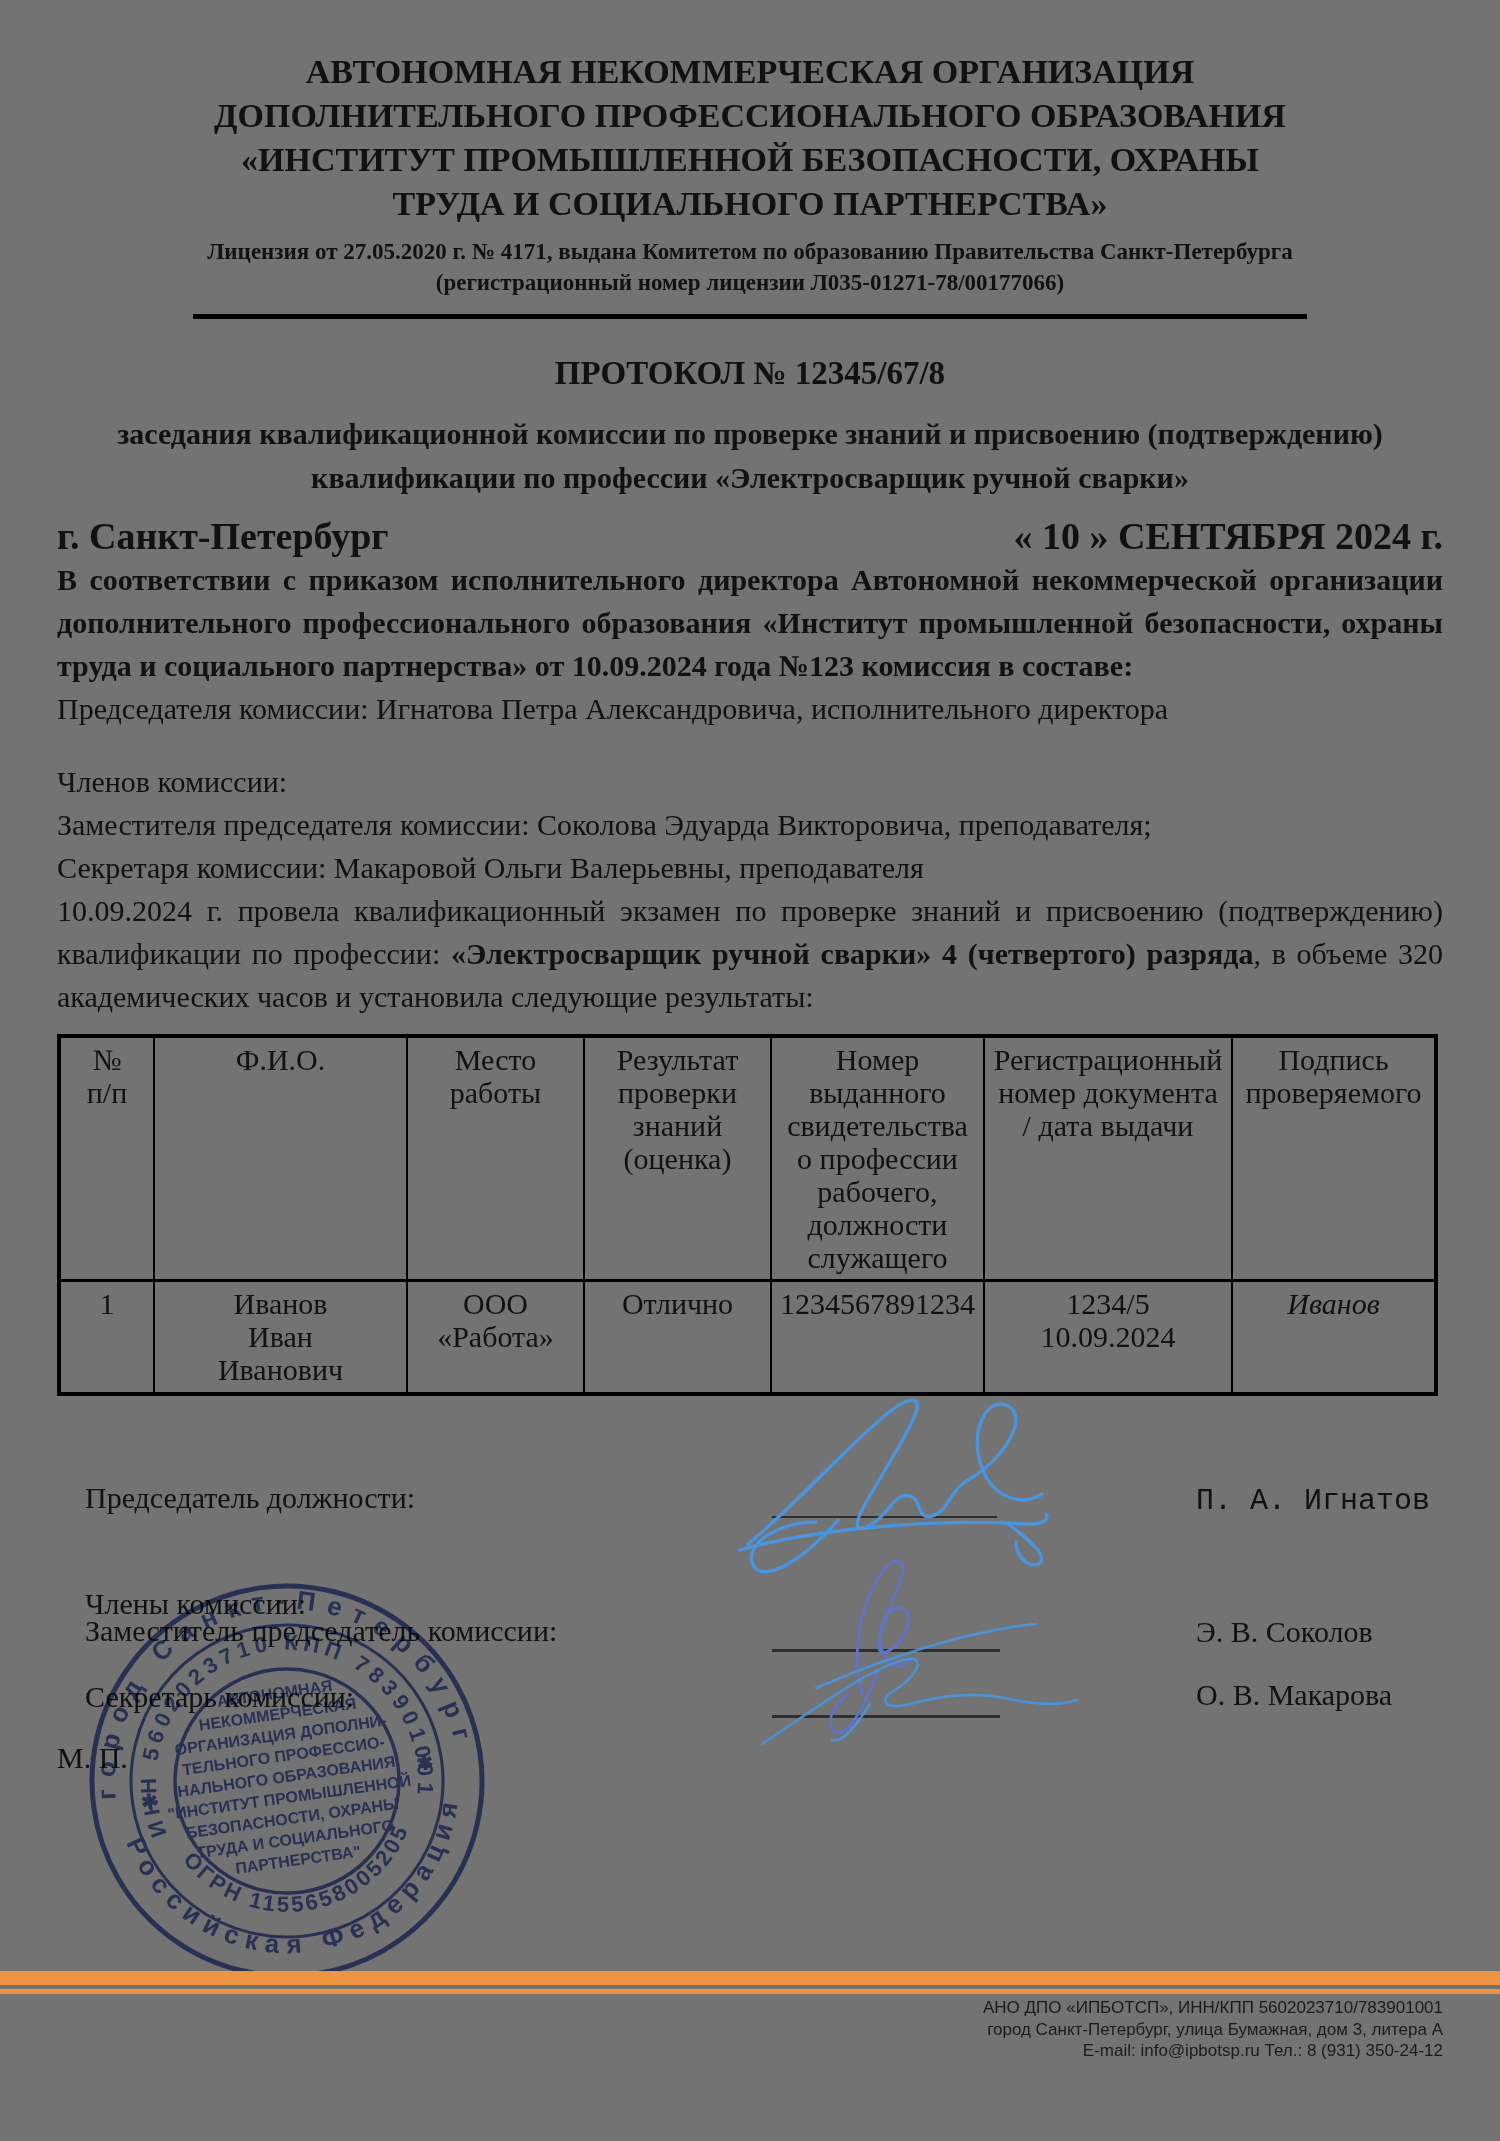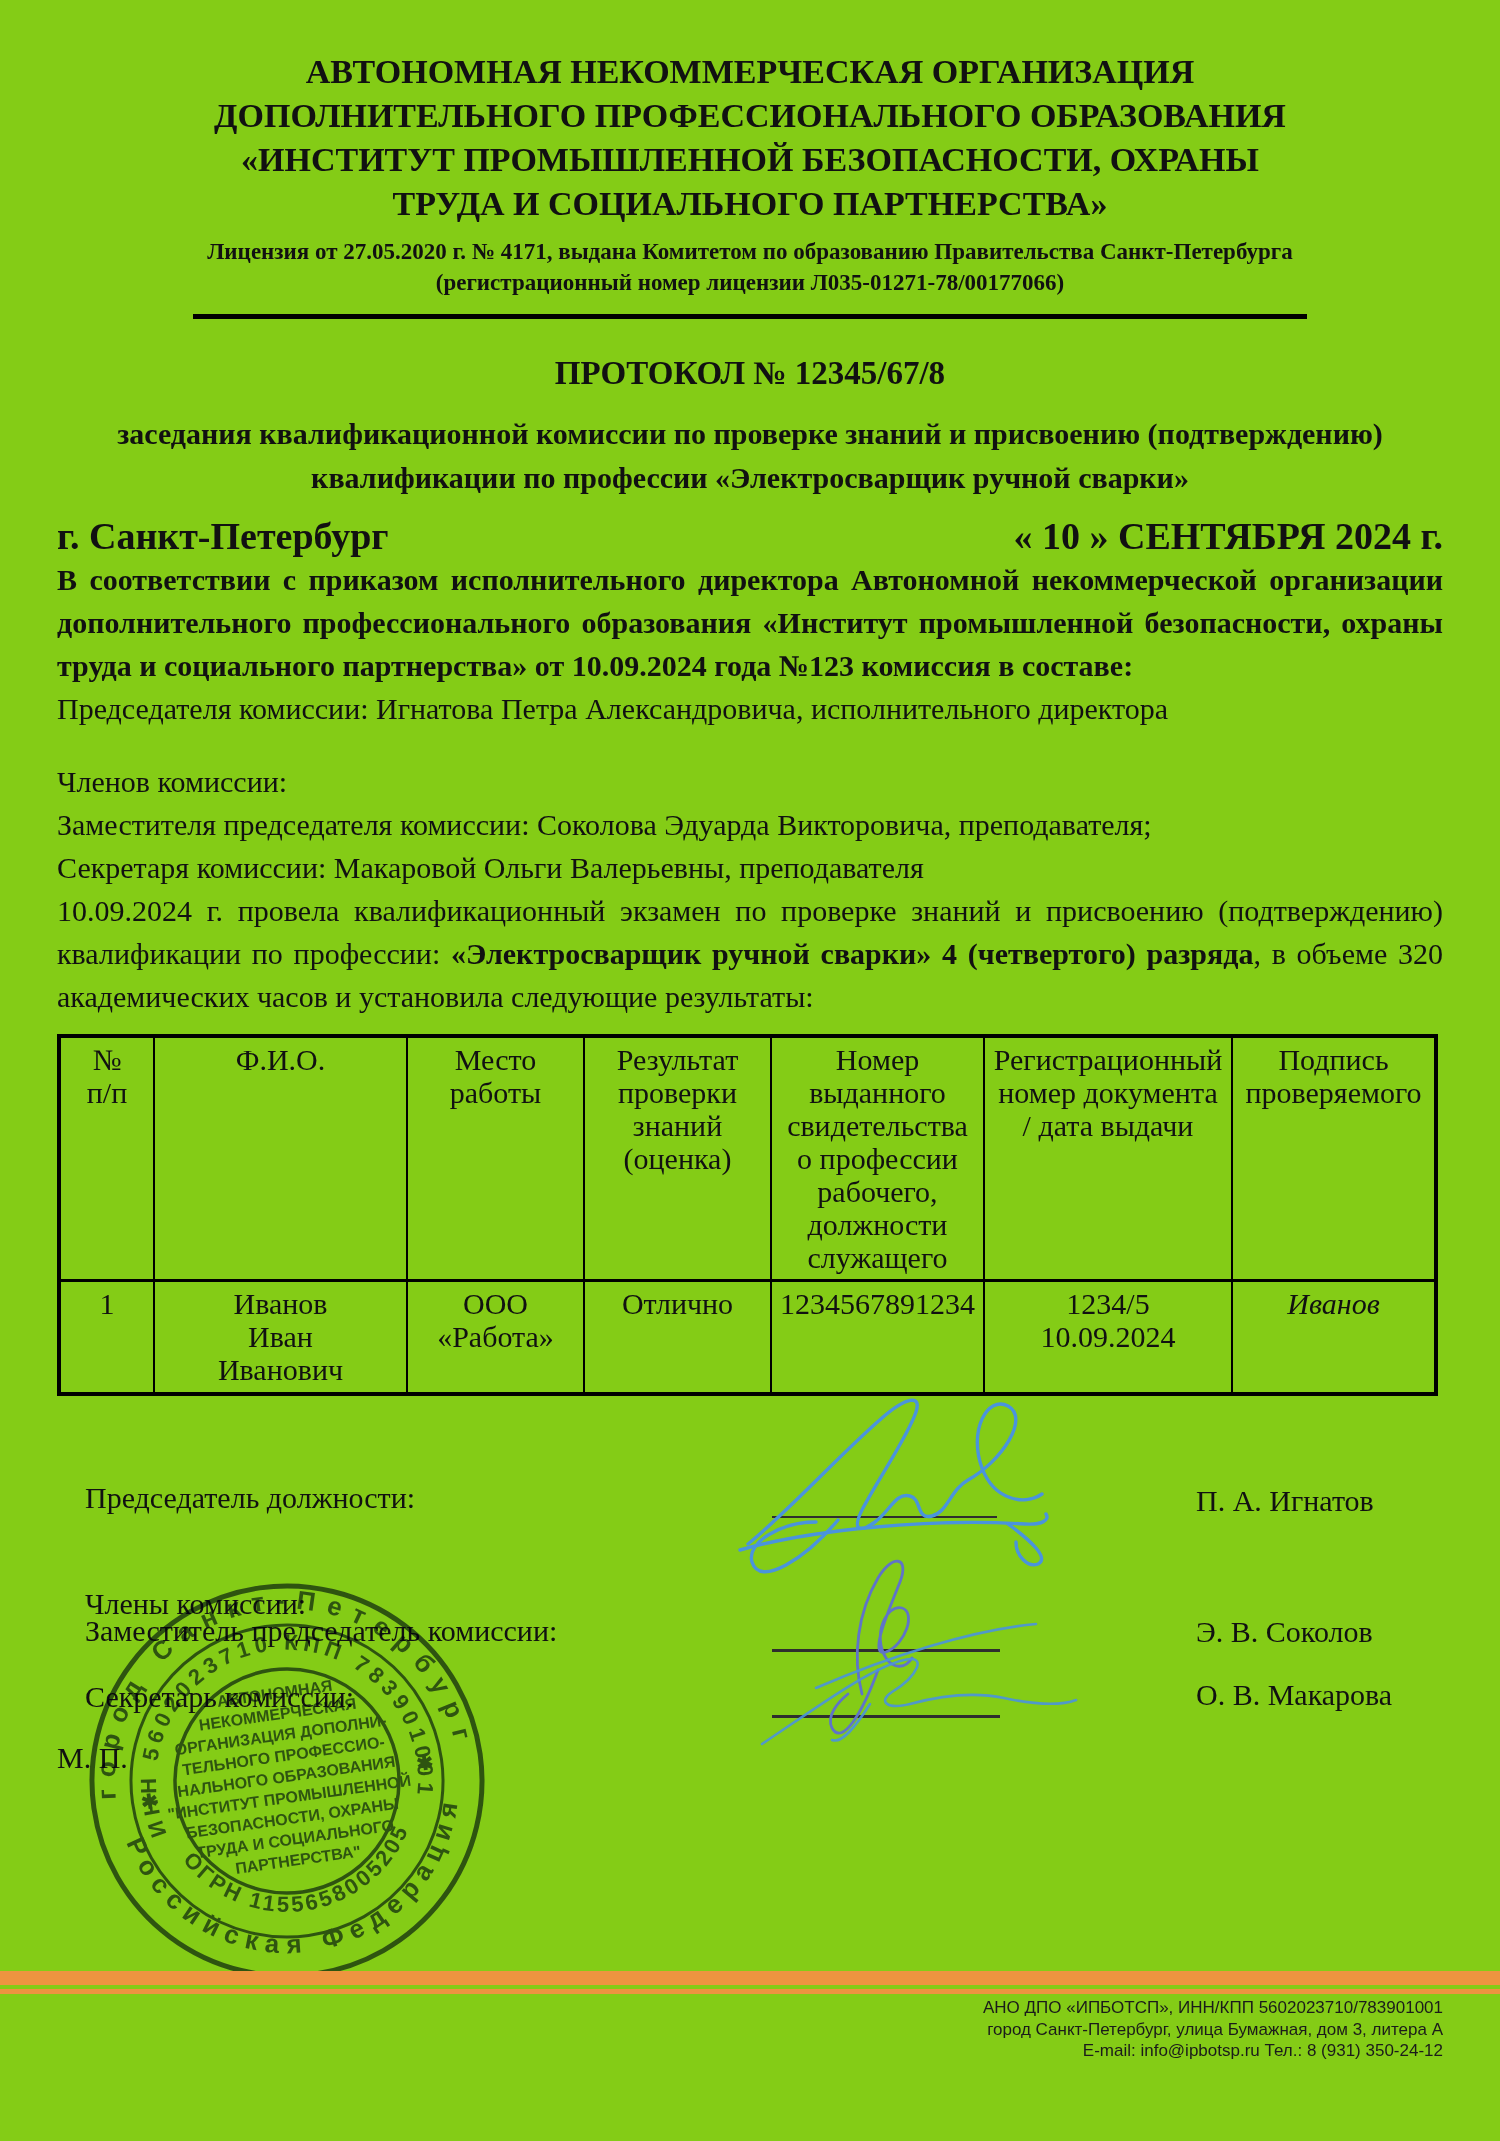--- a/index.html
+++ b/index.html
@@ -1,16 +1,16 @@
 <!DOCTYPE html>
 <html style="--accent: #ee9440; --stamp: #3c4fae; --ink: #4a94dd; --ink2: #5f74c8;"><head>
 <meta charset="utf-8">
 <style>
   html,body{margin:0;padding:0;background:#ffffff;}
-  .page{position:relative;width:1500px;height:2141px;background:#84cc16;overflow:hidden;
+  .page{position:relative;width:1500px;height:2141px;background:#737373;overflow:hidden;
         font-family:"Liberation Serif",serif;color:#111;}
   .content{padding:0 57px;}
   .org{margin-top:50px;text-align:center;font-weight:bold;font-size:34px;line-height:44px;white-space:pre-line;}
   .license{margin-top:10px;text-align:center;font-weight:bold;font-size:23px;line-height:31px;white-space:pre-line;}
   .rule{margin:16px auto 0;width:1114px;height:5px;background:#000;}
   .protocol{margin-top:36px;text-align:center;font-weight:bold;font-size:33px;}
   .subtitle{margin-top:20px;text-align:center;font-weight:bold;font-size:30px;line-height:44px;white-space:pre-line;}
   .citydate{margin-top:14px;display:flex;justify-content:space-between;font-weight:bold;font-size:38px;}
   p.par{font-size:30px;line-height:43px;margin:0;}
   .j{text-align:justify;}
@@ -110,21 +110,21 @@
           <td class="pre">1234/5
 10.09.2024</td>
           <td class="cell-sig">Иванов</td>
         </tr>
       </tbody>
     </table>
   </div>
 
   <div class="abs slabel" style="left:85px;top:1481px;">Председатель должности:</div>
   <div class="abs sline" style="left:772px;top:1516px;width:225px;height:2px;"></div>
-  <div class="abs sname" style="left:1196px;top:1484px;">П. А. Игнатов</div>
+  <div class="abs sname" style="left:1196px;top:1484px;font-family:Liberation Mono, monospace;">П. А. Игнатов</div>
 
   <div class="abs slabel" style="left:85px;top:1546px;margin-top:41px;">Члены комиссии:</div>
 
   <div class="abs slabel" style="left:85px;top:1614px;">Заместитель председатель комиссии:</div>
   <div class="abs sline" style="left:772px;top:1649px;width:228px;"></div>
   <div class="abs sname" style="left:1196px;top:1615px;">Э. В. Соколов</div>
 
   <div class="abs slabel" style="left:85px;top:1680px;">Секретарь комиссии:</div>
   <div class="abs sline" style="left:772px;top:1715px;width:228px;"></div>
   <div class="abs sname" style="left:1196px;top:1678px;">О. В. Макарова</div>

